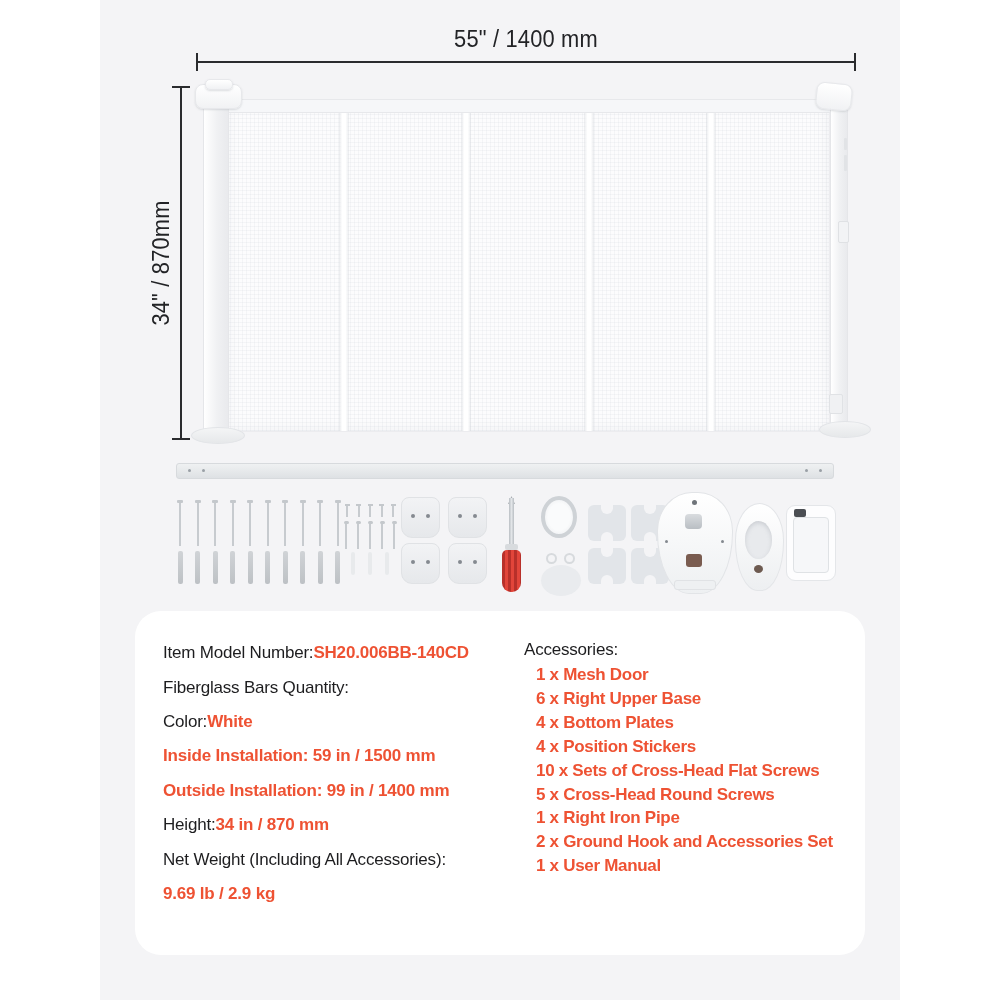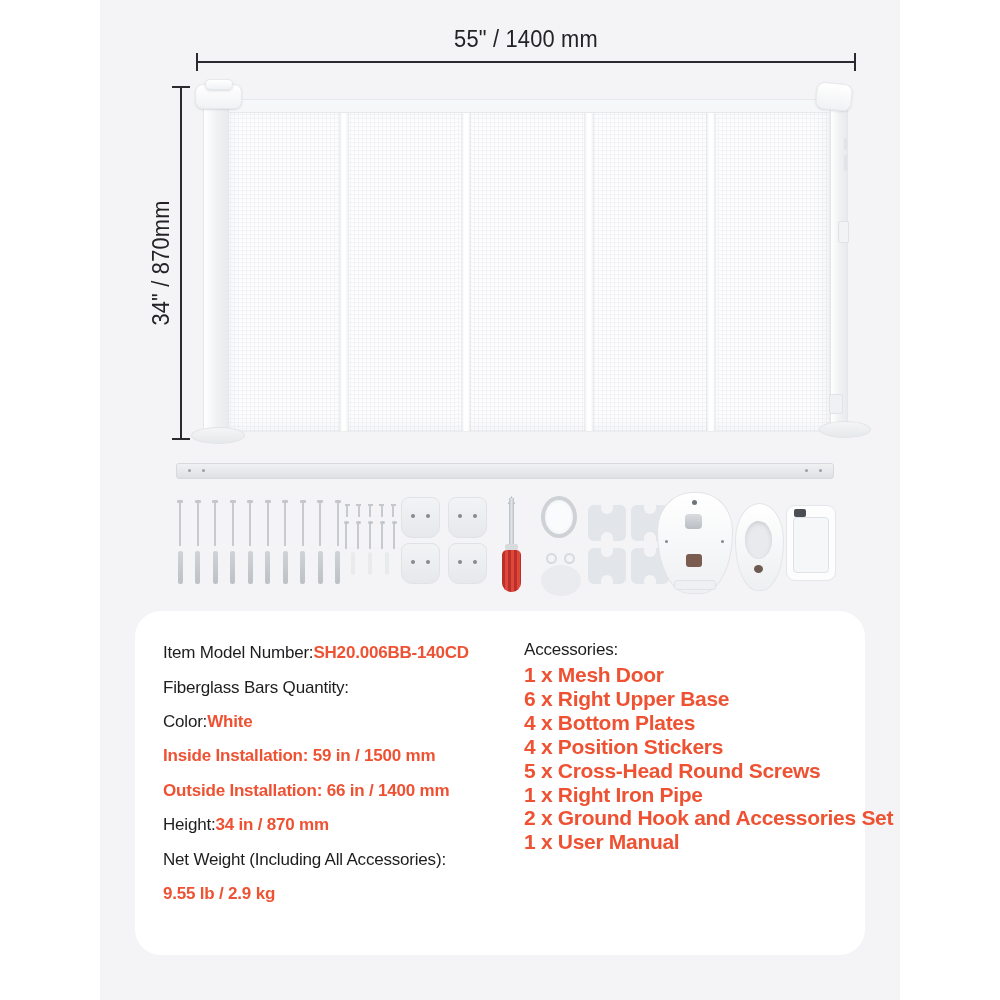--- a/index.html
+++ b/index.html
@@ -93,21 +93,21 @@
   .manual-clip{left:794px;top:509px;width:12px;height:8px;background:#4b4e53;border-radius:2px;}
 
   
   .card{left:135px;top:611px;width:730px;height:344px;background:#ffffff;border-radius:26px;}
   .specs-col{left:163px;top:636px;width:365px;}
   .spec-line{height:34.4px;display:flex;align-items:center;font-size:17px;letter-spacing:-.2px;white-space:nowrap;}
   .lbl{color:#1d1d1f;font-weight:400;}
   .val{color:#ee5233;font-weight:700;}
   .acc-col{left:524px;top:637px;width:322px;}
   .acc-title{height:26px;display:flex;align-items:center;font-size:17px;color:#1d1d1f;letter-spacing:-.2px;}
-  .acc-item{line-height:23.9px;font-size:21px;font-weight:700;color:#ee5233;letter-spacing:-.3px;white-space:nowrap;}
+  .acc-item{line-height:23.9px;font-size:17px;font-weight:700;color:#ee5233;letter-spacing:-.3px;white-space:nowrap;margin-left:12px;}
 </style>
 </head>
 <body>
 
 <div class="abs stage"></div>
 
 <div class="abs dim dim-top-label">55" / 1400 mm</div>
 <div class="abs dim-top-line"></div>
 <div class="abs tick-v" style="left:196px;top:53px;"></div>
 <div class="abs tick-v" style="left:854px;top:53px;"></div>
@@ -246,39 +246,40 @@
   <div class="spec-line">
       <span class="lbl">Color: </span>
       <span class="val">White</span>
     </div>
   <div class="spec-line">
       <span class="lbl"></span>
       <span class="val">Inside Installation: 59 in / 1500 mm</span>
     </div>
   <div class="spec-line">
       <span class="lbl"></span>
-      <span class="val">Outside Installation: 66 in / 1400 mm</span>
+      <span class="val">Outside Installation: 99 in / 1400 mm</span>
     </div>
   <div class="spec-line">
       <span class="lbl">Height: </span>
       <span class="val">34 in / 870 mm</span>
     </div>
   <div class="spec-line">
       <span class="lbl">Net Weight (Including All Accessories):</span>
       <span class="val"></span>
     </div>
   <div class="spec-line">
       <span class="lbl"></span>
-      <span class="val">9.55 lb / 2.9 kg</span>
+      <span class="val">9.69 lb / 2.9 kg</span>
     </div>
 </div>
 
 <div class="abs acc-col">
   <div class="acc-title">Accessories:</div>
   <div class="acc-item">1 x Mesh Door</div>
   <div class="acc-item">6 x Right Upper Base</div>
   <div class="acc-item">4 x Bottom Plates</div>
   <div class="acc-item">4 x Position Stickers</div>
+  <div class="acc-item">10 x Sets of Cross-Head Flat Screws</div>
   <div class="acc-item">5 x Cross-Head Round Screws</div>
   <div class="acc-item">1 x Right Iron Pipe</div>
   <div class="acc-item">2 x Ground Hook and Accessories Set</div>
   <div class="acc-item">1 x User Manual</div>
 </div>
 
 </body></html>

